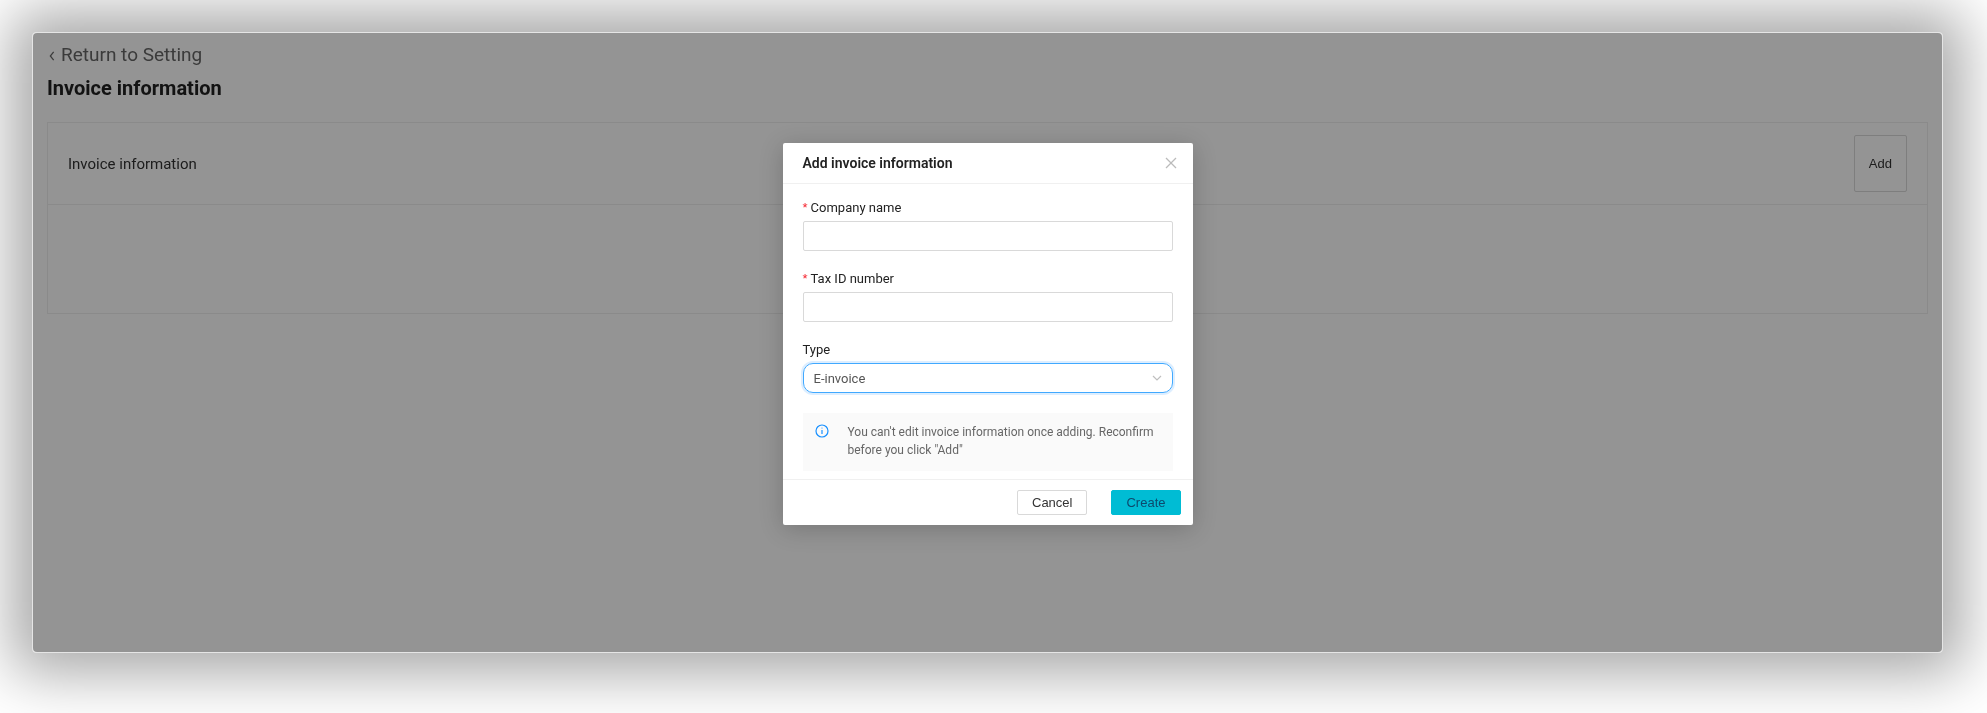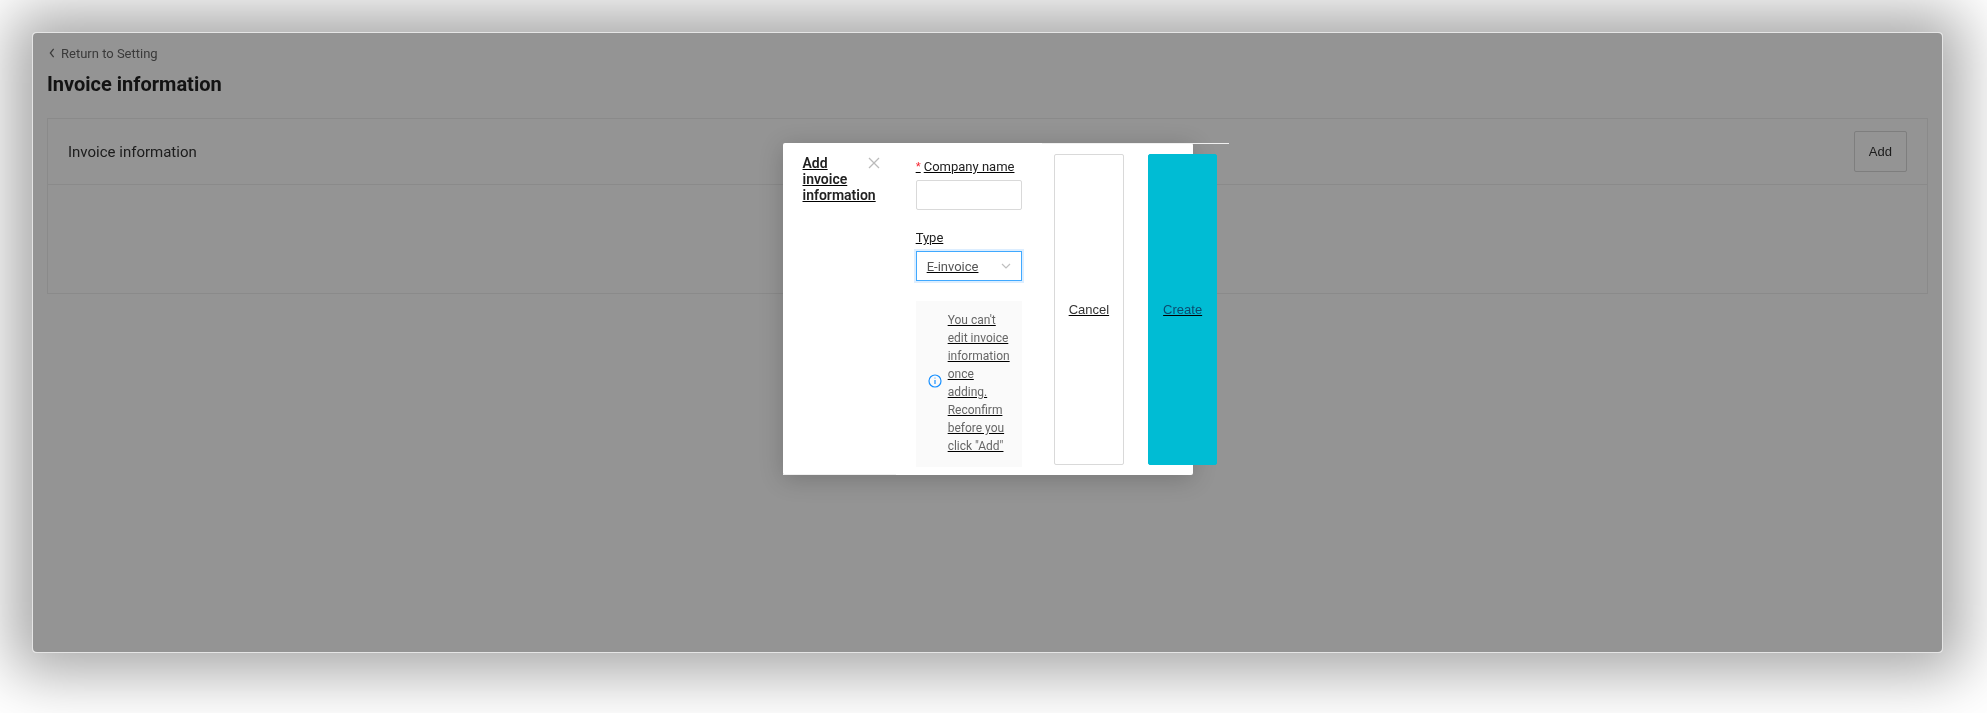--- a/index.html
+++ b/index.html
@@ -21,21 +21,21 @@
     border-radius: 4px;
     box-shadow: 0 0 60px 20px rgba(0,0,0,0.35);
   }
   .page-inner {
     padding: 10px 14px 0 14px;
   }
   .back-link {
     display: inline-flex;
     align-items: center;
     color: #666;
-    font-size: 13px;
+    font-size: 19px;
     cursor: pointer;
     gap: 4px;
   }
   .back-link svg { width: 10px; height: 10px; }
   .page-title {
     font-size: 20px;
     font-weight: 700;
     color: #222;
     margin-top: 10px;
   }
@@ -49,21 +49,21 @@
     align-items: center;
     padding: 12px 20px;
     border-bottom: 1px solid #eee;
     font-size: 15px;
     color: #333;
   }
   .add-btn {
     background: #fff;
     border: 1px solid #d9d9d9;
     border-radius: 2px;
-    padding: 12px 14px;
+    padding: 20px 14px;
     font-size: 13px;
     color: #333;
     cursor: pointer;
   }
   .panel-body {
     height: 108px;
   }
 
   
   .overlay {
@@ -75,22 +75,21 @@
   .modal {
     position: absolute;
     top: 110px;
     left: 50%;
     transform: translateX(-50%);
     width: 410px;
     background: #fff;
     border-radius: 2px;
     box-shadow: 0 4px 24px rgba(0,0,0,0.2);
     display: flex;
-    flex-direction: row;
-    text-decoration: underline;
+    flex-direction: column;
   }
   .modal-header {
     position: relative;
     padding: 12px 20px;
     border-bottom: 1px solid #f0f0f0;
     font-size: 14px;
     font-weight: 600;
     color: #222;
   }
   .modal-close {
@@ -122,40 +121,39 @@
     border: 1px solid #d9d9d9;
     border-radius: 2px;
     padding: 0 10px;
     font-size: 13px;
     color: #333;
   }
   .form-select {
     width: 100%;
     height: 30px;
     border: 1px solid #40a9ff;
-    border-radius: 0;
+    border-radius: 10px;
     padding: 0 10px;
     font-size: 13px;
     color: #555;
     display: flex;
     align-items: center;
     justify-content: space-between;
     cursor: pointer;
     box-shadow: 0 0 0 2px rgba(24,144,255,0.15);
   }
   .select-arrow { color: #bfbfbf; display: flex; }
   .notice {
     background: #fafafa;
     padding: 10px 12px 12px;
     font-size: 12px;
     color: #666;
     line-height: 1.5;
     display: flex;
-    gap: 6px;
-    align-items: center;
+    gap: 19px;
   }
   .notice-icon { color: #1890ff; flex-shrink: 0; margin-top: 1px; }
   .modal-footer {
     border-top: 1px solid #f0f0f0;
     padding: 10px 12px;
     display: flex;
     justify-content: flex-end;
     gap: 24px;
   }
   .btn {
@@ -214,20 +212,26 @@
 
     <div class="modal-body">
 
       <div class="form-item">
         <label class="form-label">
           <span class="req">*</span><span>Company name</span>
         </label>
         <input class="form-input" value="" style="">
       </div>
 
+      <div class="form-item">
+        <label class="form-label">
+          <span class="req">*</span><span>Tax ID number</span>
+        </label>
+        <input class="form-input" value="" style="">
+      </div>
 
       <div class="form-item">
         <label class="form-label">Type</label>
         <div class="form-select">
           <span>E-invoice</span>
           <span class="select-arrow">
             <svg width="10" height="6" viewBox="0 0 10 6" fill="none" stroke="currentColor" stroke-width="1.2">
                 <polyline points="1,1 5,5 9,1"></polyline>
               </svg>
           </span>

